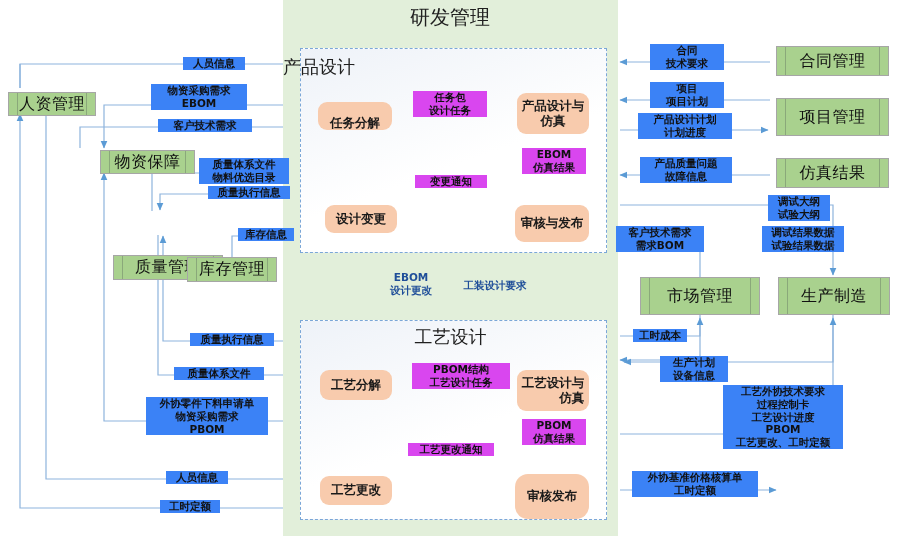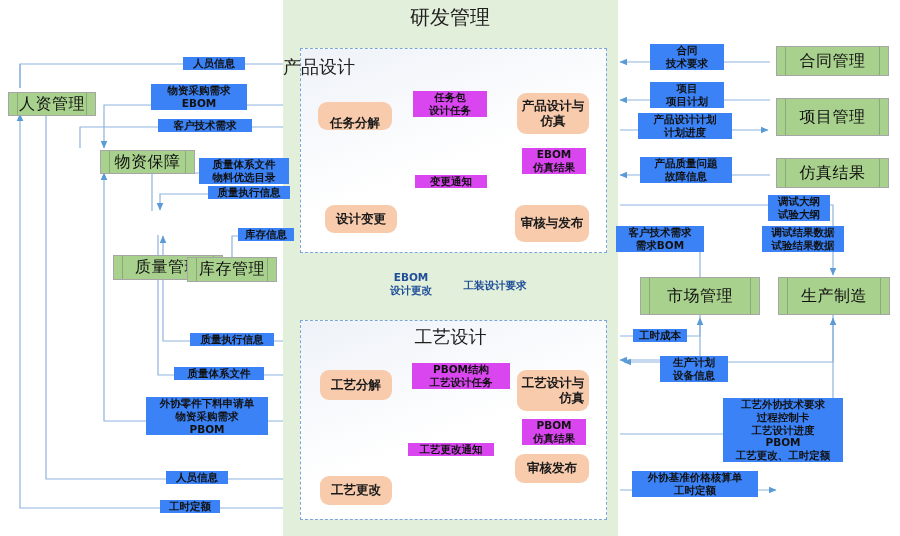--- a/index.html
+++ b/index.html
@@ -191,21 +191,21 @@
   <div class="obox" style="left:320px;top:370px;width:72px;height:30px;">
     <span class="txt">工艺分解</span>
   </div>
   <div class="obox" style="left:517px;top:370px;width:72px;height:41px;text-align:right;">
     <span class="txt">工艺设计与
 仿真</span>
   </div>
   <div class="obox" style="left:320px;top:476px;width:72px;height:29px;">
     <span class="txt">工艺更改</span>
   </div>
-  <div class="obox" style="left:515px;top:454px;width:74px;height:29px;">
+  <div class="obox" style="left:515px;top:474px;width:74px;height:45px;border-radius:13px;">
     <span class="txt">审核发布</span>
   </div>
 
   <div class="lbl onwhitepanel" style="left:413px;top:91px;width:72px;">任务包
 设计任务</div>
   <div class="lbl onwhitepanel" style="left:415px;top:175px;width:70px;">变更通知</div>
   <div class="lbl onwhitepanel" style="left:522px;top:148px;width:62px;">EBOM
 仿真结果</div>
 
   <div class="lbl onwhitepanel" style="left:412px;top:363px;width:96px;">PBOM结构
@@ -244,21 +244,21 @@
 故障信息</div>
   <div class="lbl" style="left:768px;top:195px;width:60px;">调试大纲
 试验大纲</div>
   <div class="lbl" style="left:616px;top:226px;width:86px;">客户技术需求
 需求BOM</div>
   <div class="lbl" style="left:762px;top:226px;width:80px;">调试结果数据
 试验结果数据</div>
   <div class="lbl" style="left:633px;top:329px;width:52px;">工时成本</div>
   <div class="lbl" style="left:660px;top:356px;width:66px;">生产计划
 设备信息</div>
-  <div class="lbl" style="left:723px;top:398px;width:118px;">工艺外协技术要求
+  <div class="lbl" style="left:723px;top:385px;width:118px;">工艺外协技术要求
 过程控制卡
 工艺设计进度
 PBOM
 工艺更改、工时定额</div>
   <div class="lbl" style="left:632px;top:471px;width:124px;">外协基准价格核算单
 工时定额</div>
 
 </div>
 
 </body></html>

